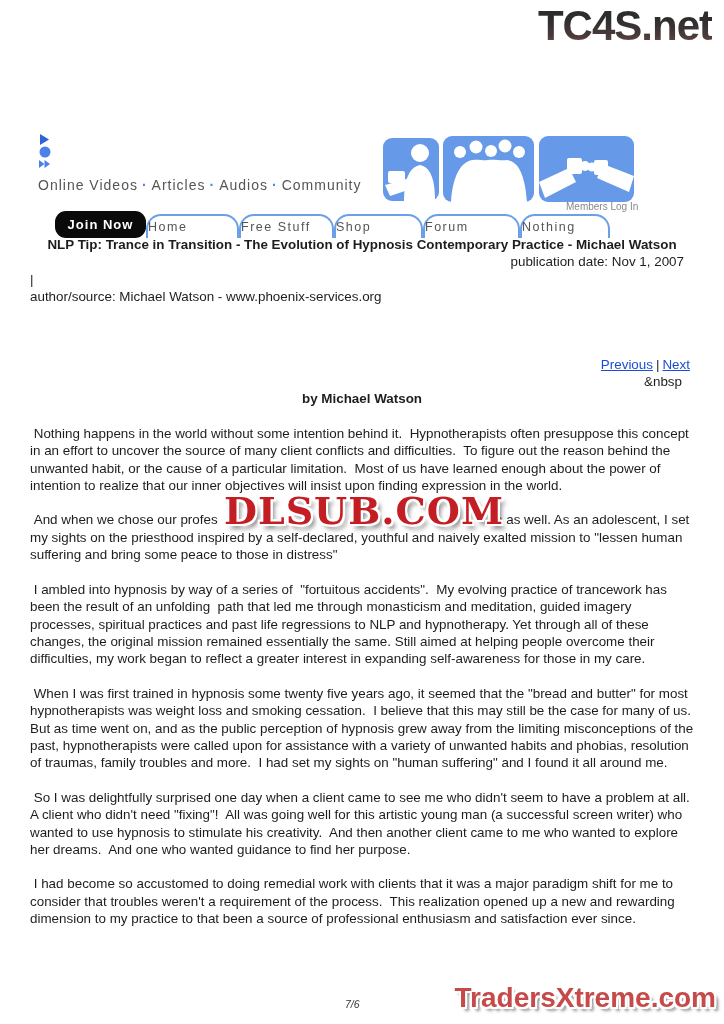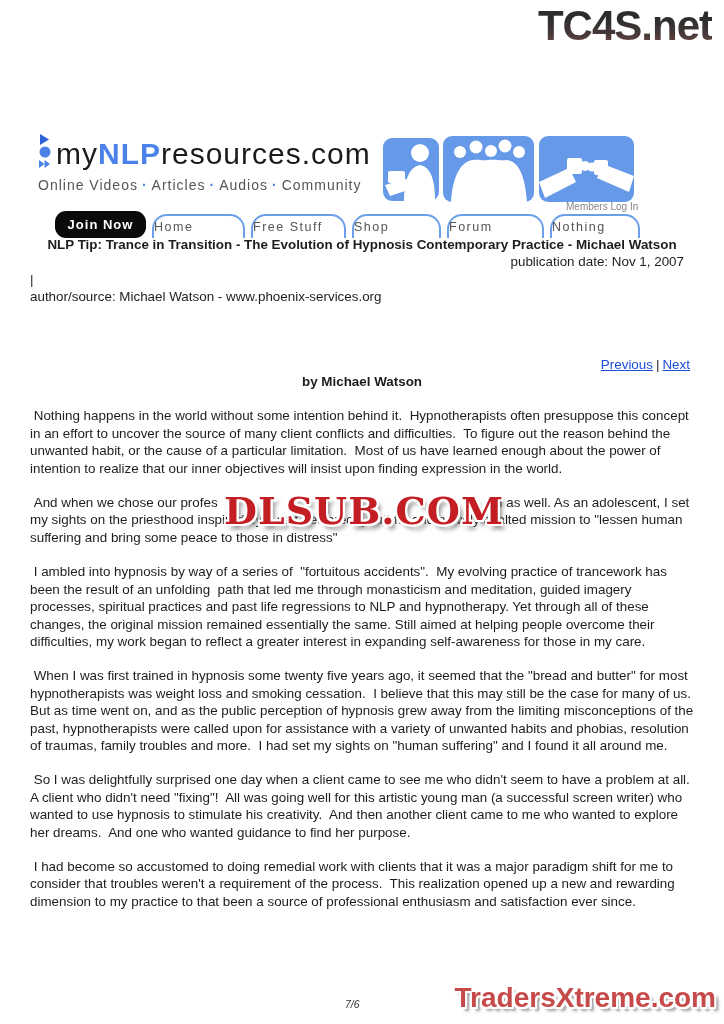--- a/index.html
+++ b/index.html
@@ -43,21 +43,21 @@
   .tagline .sep { color:#4a82e8; padding:0 4px; font-weight:bold; }
 
   .photo-box { position:absolute; top:136px; height:66px; background:#6699e8; border-radius:9px; z-index:1; }
   .box1 { left:383px; width:56px; top:138px; height:63px; }
   .box2 { left:443px; width:91px; }
   .box3 { left:539px; width:95px; }
   .photo-box svg { width:100%; height:100%; display:block; }
   .members-login { position:absolute; left:566px; top:201px; font-size:10px; color:#888; z-index:2; }
 
   
-  .tabs { position:absolute; left:55px; top:211px; display:flex; align-items:flex-end; gap:6px; z-index:5; }
+  .tabs { position:absolute; left:55px; top:211px; display:flex; align-items:flex-end; z-index:5; }
   .tab {
     box-sizing:border-box; height:24px; padding-top:4px;
     border:2px solid #6ba0e8; border-bottom:none; border-radius:15px 15px 0 0;
     background:#fff; color:#555; font-size:12.5px; letter-spacing:1.5px; text-align:left;
     cursor:pointer;
   }
   .tab-join {
     box-sizing:border-box; height:27px; padding-top:6px; width:91px;
     background:#0a0a0a; color:#fff; border-radius:11px;
     font-size:13px; font-weight:bold; letter-spacing:1px; text-align:center; cursor:pointer;
@@ -90,21 +90,20 @@
   <div class="logo-block">
     <div class="logo-row">
       <span class="logo-icon">
         <svg width="14" height="36" viewBox="0 0 14 36">
           <polygon points="2,0 11,5.5 2,11" fill="#2f63d6"></polygon>
           <circle cx="7" cy="18" r="5.5" fill="#4a82e8"></circle>
           <polygon points="1,26 6.5,30 1,34" fill="#4a82e8"></polygon>
           <polygon points="6.5,26 12,30 6.5,34" fill="#4a82e8"></polygon>
         </svg>
       </span>
-      <span class="logo-text"><span>my</span><span class="hl">NLP</span><span>resources.com</span></span>
     </div>
     <div class="tagline"><span>Online Videos</span><span class="sep">·</span><span>Articles</span><span class="sep">·</span><span>Audios</span><span class="sep">·</span><span>Community</span></div>
   </div>
 
   <div class="photo-box box1">
     <svg viewBox="0 0 56 63">
       <circle cx="37" cy="15" r="9" fill="#fff"></circle>
       <path d="M21 63 C21 40 27 29 37 27 C47 29 52 40 52 63 Z" fill="#fff"></path>
       <rect x="5" y="33" width="17" height="12" rx="2" fill="#fff"></rect>
       <path d="M2 47 L27 40 L31 50 L7 58 Z" fill="#fff"></path>
@@ -141,20 +140,21 @@
     <div class="tab w-search">Nothing</div>
   </div>
 
   <div class="content">
     <div class="title">NLP Tip: Trance in Transition - The Evolution of Hypnosis Contemporary Practice - Michael Watson</div>
     <div class="pubdate">publication date:  Nov 1, 2007</div>
     <div class="pipe">|</div>
     <div class="author">author/source: Michael Watson - www.phoenix-services.org</div>
     <div class="gap1"></div>
     <div class="prevnext"><a>Previous</a><span class="sep">|</span><a>Next</a></div>
+    <div class="nbsp-line">&amp;nbsp</div>
     <div class="byline">by Michael Watson</div>
 
     <p class="para"> Nothing happens in the world without some intention behind it.  Hypnotherapists often presuppose this concept in an effort to uncover the source of many client conflicts and difficulties.  To figure out the reason behind the unwanted habit, or the cause of a particular limitation.  Most of us have learned enough about the power of intention to realize that our inner objectives will insist upon finding expression in the world.</p>
     <p class="para"><span> And when we chose our profes</span><span class="wm-gap"></span><span>on as well. As an adolescent, I set my sights on the priesthood inspired by a self-declared, youthful and naively exalted mission to "lessen human suffering and bring some peace to those in distress"</span></p>
     <p class="para"> I ambled into hypnosis by way of a series of  "fortuitous accidents".  My evolving practice of trancework has been the result of an unfolding  path that led me through monasticism and meditation, guided imagery processes, spiritual practices and past life regressions to NLP and hypnotherapy. Yet through all of these changes, the original mission remained essentially the same. Still aimed at helping people overcome their difficulties, my work began to reflect a greater interest in expanding self-awareness for those in my care.</p>
     <p class="para"> When I was first trained in hypnosis some twenty five years ago, it seemed that the "bread and butter" for most hypnotherapists was weight loss and smoking cessation.  I believe that this may still be the case for many of us.  But as time went on, and as the public perception of hypnosis grew away from the limiting misconceptions of the past, hypnotherapists were called upon for assistance with a variety of unwanted habits and phobias, resolution of traumas, family troubles and more.  I had set my sights on "human suffering" and I found it all around me.</p>
     <p class="para"> So I was delightfully surprised one day when a client came to see me who didn't seem to have a problem at all.  A client who didn't need "fixing"!  All was going well for this artistic young man (a successful screen writer) who wanted to use hypnosis to stimulate his creativity.  And then another client came to me who wanted to explore her dreams.  And one who wanted guidance to find her purpose.</p>
     <p class="para"> I had become so accustomed to doing remedial work with clients that it was a major paradigm shift for me to consider that troubles weren't a requirement of the process.  This realization opened up a new and rewarding dimension to my practice to that been a source of professional enthusiasm and satisfaction ever since.</p>
   </div>
 

